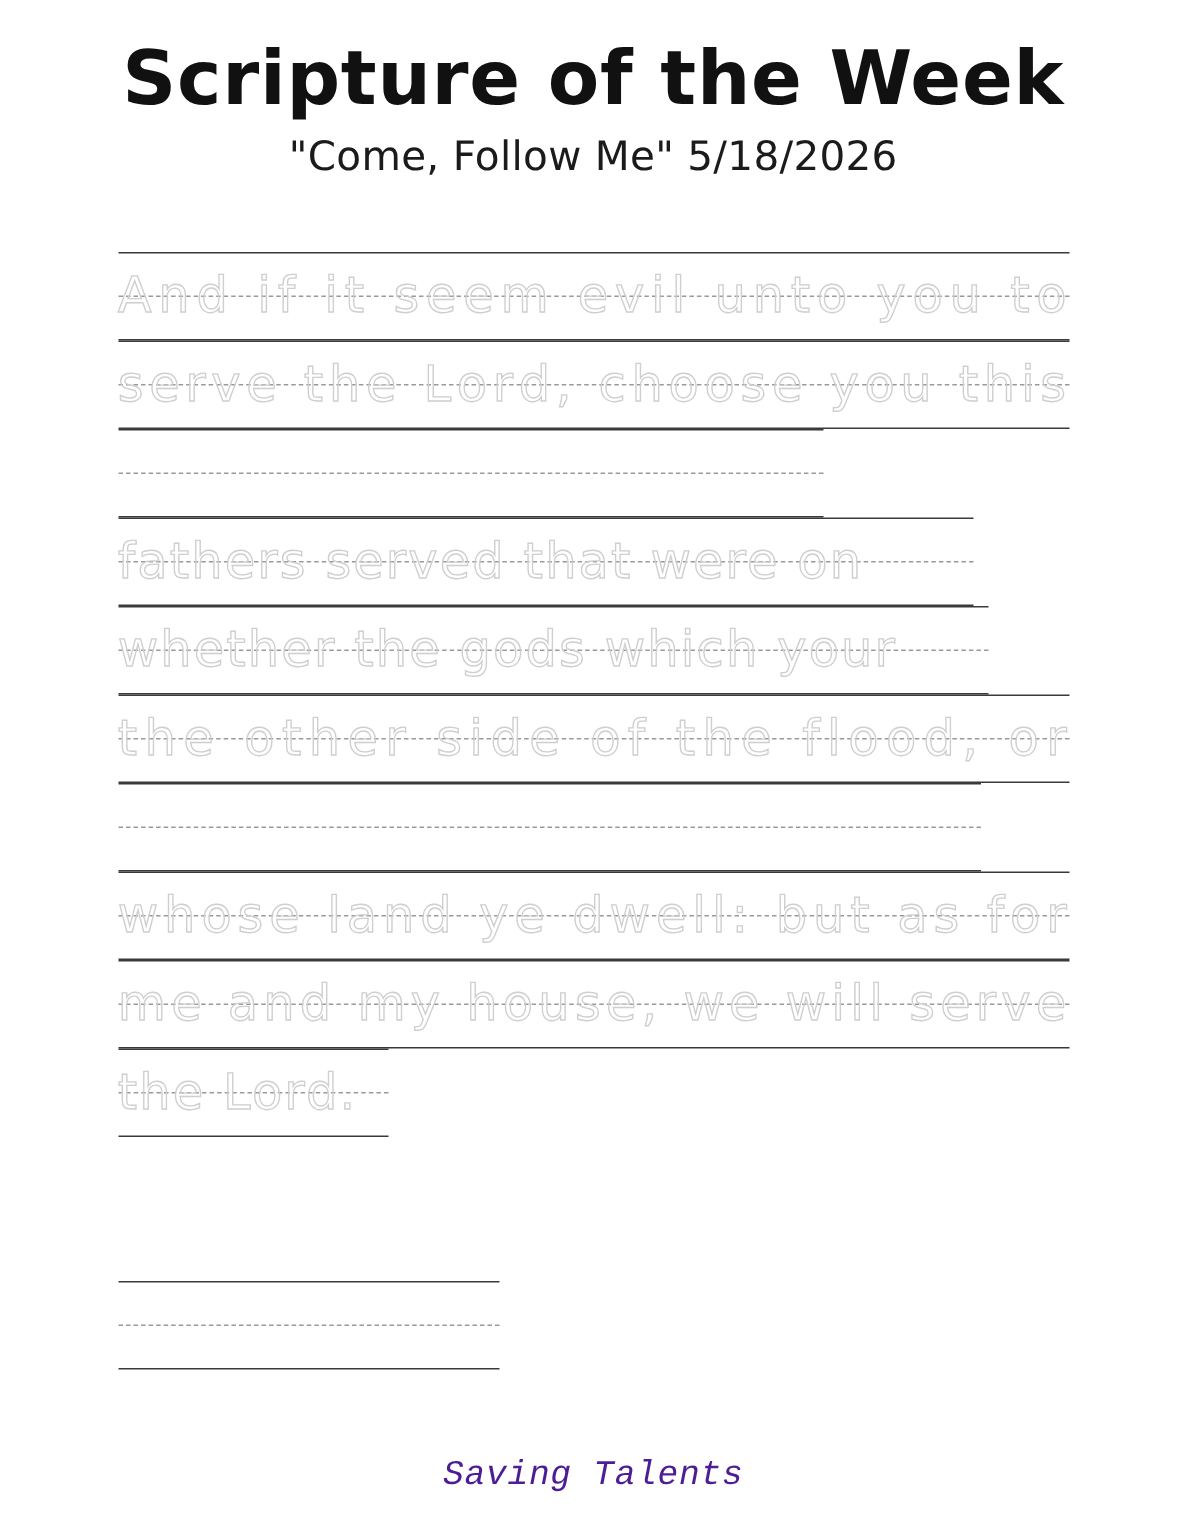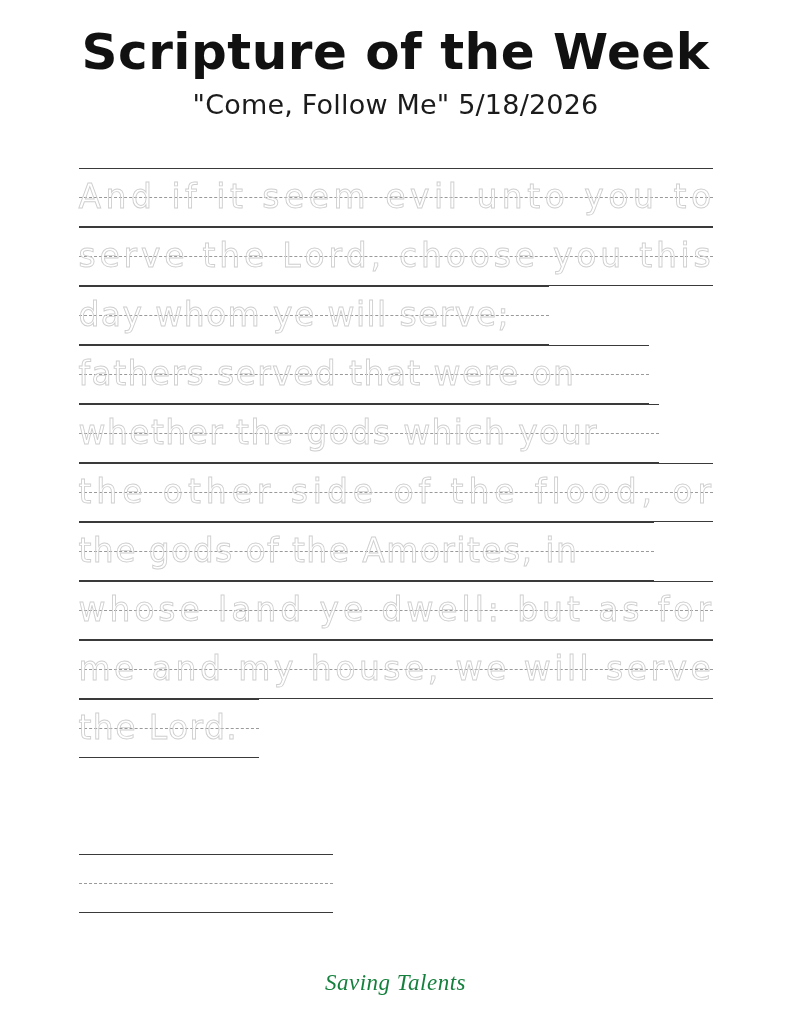--- a/index.html
+++ b/index.html
@@ -120,24 +120,24 @@
 
   
   .footer {
     position: absolute;
     bottom: 28px;
     left: 0;
     right: 0;
     text-align: center;
   }
   .footer-text {
-    font-family: Liberation Serif, serif;
+    font-family: Liberation Mono, monospace;
     font-style: italic;
     font-size: 23px;
-    color: #15803d;
+    color: #4c1d95;
     letter-spacing: 0.5px;
   }
 </style>
 </head>
 <body>
 
 <div class="page">
 
   <div class="header">
     <h1 class="title">Scripture of the Week</h1>
@@ -221,21 +221,20 @@
           <span>h</span>
           <span>i</span>
           <span>s</span>
         </span>
     </div>
 
     <div class="trace-line partial" style="width:470px">
       <span class="rule-top" style="width:470px"></span>
       <span class="rule-mid" style="width:470px"></span>
       <span class="rule-base" style="width:470px"></span>
-      <span class="trace-text">day whom ye will serve;</span>
     </div>
 
     <div class="trace-line partial" style="width:570px">
       <span class="rule-top" style="width:570px"></span>
       <span class="rule-mid" style="width:570px"></span>
       <span class="rule-base" style="width:570px"></span>
       <span class="trace-text">fathers served that were on</span>
     </div>
 
     <div class="trace-line partial" style="width:580px">
@@ -281,21 +280,20 @@
           <span>&nbsp;</span>
           <span>o</span>
           <span>r</span>
         </span>
     </div>
 
     <div class="trace-line partial" style="width:575px">
       <span class="rule-top" style="width:575px"></span>
       <span class="rule-mid" style="width:575px"></span>
       <span class="rule-base" style="width:575px"></span>
-      <span class="trace-text">the gods of the Amorites, in</span>
     </div>
 
     <div class="trace-line">
       <span class="rule-top"></span>
       <span class="rule-mid"></span>
       <span class="rule-base"></span>
       <span class="trace-text justified">
           <span>w</span>
           <span>h</span>
           <span>o</span>

